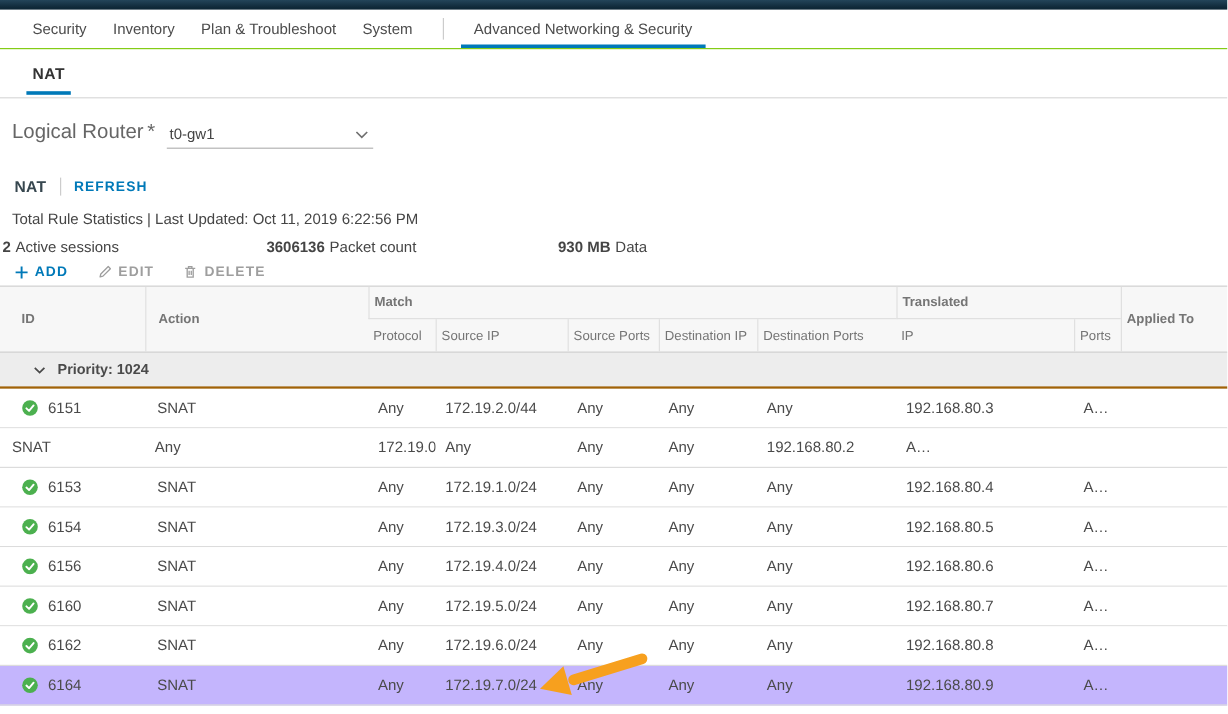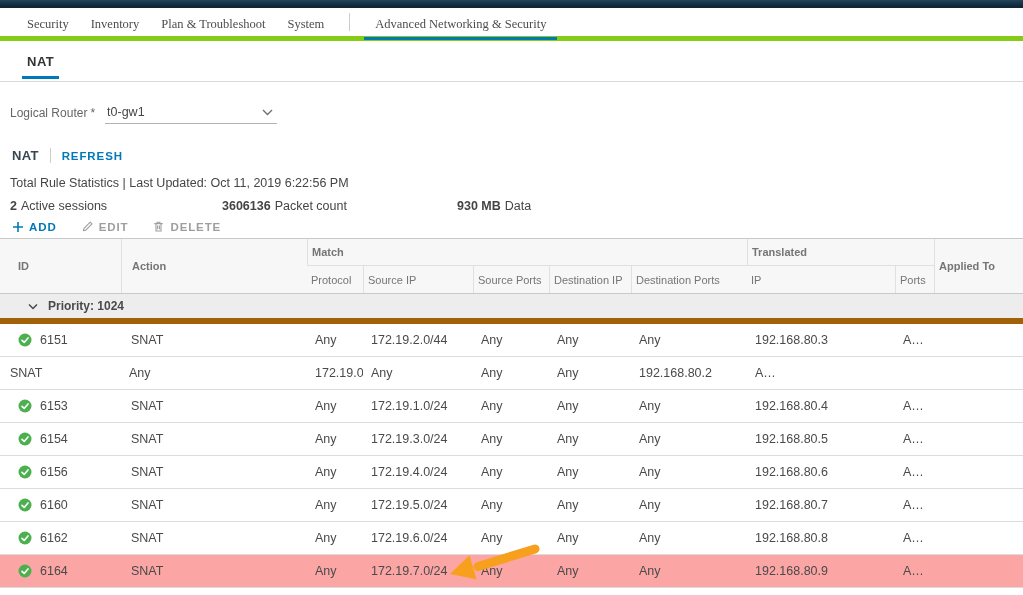--- a/index.html
+++ b/index.html
@@ -10,57 +10,57 @@
     background: #fff;
     font-family: "Liberation Sans", sans-serif;
     overflow: hidden;
     color: #4a4a4a;
   }
   
   .topbar { height: 8px; background: linear-gradient(180deg,#23455a 0%, #0e2837 80%); }
 
   
   .tabbar {
-    height: 33px; display: flex; align-items: flex-start;
-    padding-left: 16px; border-bottom: 5px solid #84cc16; font-family: Liberation Serif, serif;
+    height: 33px; display: flex; align-items: flex-end;
+    padding-left: 16px; border-bottom: 1px solid #84cc16;
   }
   .tab {
     padding: 0 11px; line-height: 32px; font-size: 12.5px; color: #4c4c4c;
     cursor: pointer; white-space: nowrap;
   }
   .tab.active { box-shadow: inset 0 -3px 0 #0079b8; }
   .tab-divider { width: 1px; background: #ccc; height: 18px; align-self: center; margin: 0 14px; }
 
   
   .subtabbar { height: 41px; border-bottom: 1px solid #d9d9d9; display: flex; }
   .subtab {
     margin-left: 22px; margin-top: 13px; height: 25px;
     font-size: 13px; font-weight: 700; letter-spacing: .5px; color: #333;
     border-bottom: 3px solid #0079b8; padding: 0 5px; cursor: pointer;
   }
 
   
   .lr-row { display: flex; align-items: flex-end; margin: 18px 0 0 10px; height: 24px; }
-  .lr-label { font-size: 12px; color: #666; padding-bottom: 4px; }
+  .lr-label { font-size: 17px; color: #666; padding-bottom: 4px; }
   .lr-label .req { margin-left: 3px; color: #666; }
   .lr-select {
     margin-left: 10px; width: 172px; border-bottom: 1px solid #b3b3b3;
     display: flex; justify-content: space-between; align-items: center;
     padding: 0 4px 4px 2px; font-size: 12.5px; color: #454545; cursor: pointer;
   }
 
   
   .natref { display: flex; align-items: center; margin: 23px 0 0 12px; height: 17px; }
   .nat-title { font-size: 13px; font-weight: 700; color: #37474f; letter-spacing: .3px; }
   .vdiv { width: 1px; height: 15px; background: #ccc; margin: 0 11px; }
   .refresh { font-size: 11.5px; font-weight: 600; letter-spacing: .9px; color: #0079b8; cursor: pointer; }
 
   
   .stats-header { margin: 12px 0 0 10px; font-size: 12.5px; color: #454545; height: 15px; }
-  .stats-row { margin: 8px 0 0 10px; display: flex; font-size: 12.5px; color: #454545; height: 15px; }
+  .stats-row { margin: 8px 0 0 2px; display: flex; font-size: 12.5px; color: #454545; height: 15px; gap: 8px; }
   .stat b { font-weight: 700; margin-right: 4px; }
   .stat.s1 { width: 212px; }
   .stat.s2 { width: 235px; }
 
   
   .toolbar { margin: 3px 0 0 12px; height: 19px; display: flex; align-items: center; }
   .tb { display: flex; align-items: center; font-size: 11.5px; font-weight: 600; letter-spacing: .9px; cursor: pointer; }
   .tb .ticon { display: flex; align-items: center; margin-right: 5px; }
   .tb.add { color: #0079b8; }
   .tb.disabled { color: #9e9e9e; margin-left: 24px; }
@@ -87,29 +87,29 @@
   .h-protocol { grid-column: 3; grid-row: 2; }
   .h-sourceip { grid-column: 4; grid-row: 2; }
   .h-sourceports { grid-column: 5; grid-row: 2; }
   .h-destip   { grid-column: 6; grid-row: 2; }
   .h-destports{ grid-column: 7; grid-row: 2; }
   .h-tip      { grid-column: 8; grid-row: 2; }
   .h-tports   { grid-column: 9; grid-row: 2; }
 
   
   .prow {
-    height: 30px; background: #ededed; border-bottom: 6px solid #a16207;
+    height: 30px; background: #ededed; border-bottom: 2px solid #a16207;
     display: flex; align-items: center; padding-left: 28px;
     font-size: 12px; font-weight: 700; color: #4a4a4a; cursor: pointer;
   }
   .prow .chev { margin-right: 10px; display: flex; }
 
   
   .row { height: 33px; border-bottom: 1px solid #dcdcdc; background: #fff; cursor: pointer; }
-  .row.row-highlight { background: #fca5a5; }
+  .row.row-highlight { background: #c4b5fd; }
   .c { display: flex; align-items: center; padding-left: 8px; font-size: 12.5px; color: #4a4a4a; white-space: nowrap; overflow: hidden; }
   .c-id { padding-left: 18px; }
   .c-id .check { margin-right: 8px; display: flex; flex: none; }
   .c-action { padding-left: 10px; }
 
   
   .arrow { position: absolute; left: 438px; top: 540px; pointer-events: none; z-index: 5; }
 </style>
 </head>
 <body>

